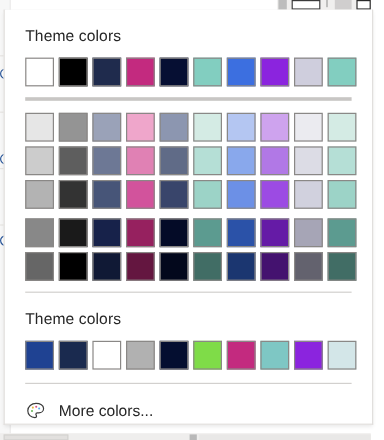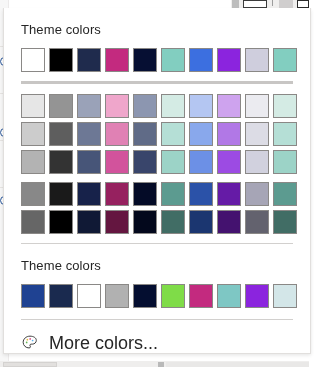--- a/index.html
+++ b/index.html
@@ -140,21 +140,21 @@
   }
 
   .more-row {
     display: flex;
     align-items: center;
     gap: 10px;
     padding: 14px 0 0 17px;
     cursor: pointer;
   }
   .more-label {
-    font-size: 18px;
+    font-size: 13px;
     color: #262626;
     line-height: 16px;
   }
   .palette-icon { width: 18px; height: 18px; display: block; }
 </style>
 </head>
 <body>
 
 <div id="app-backdrop">
   <div class="bg-left-strip"></div>

